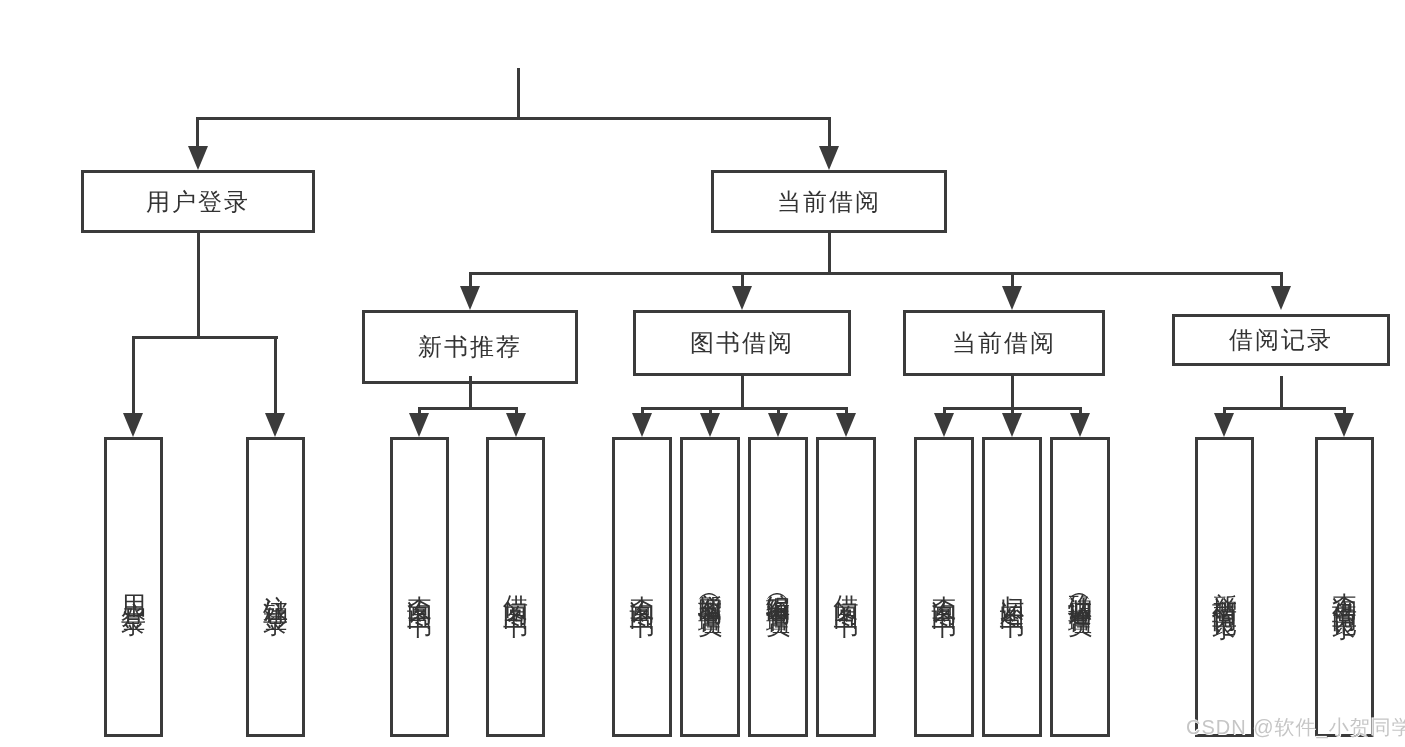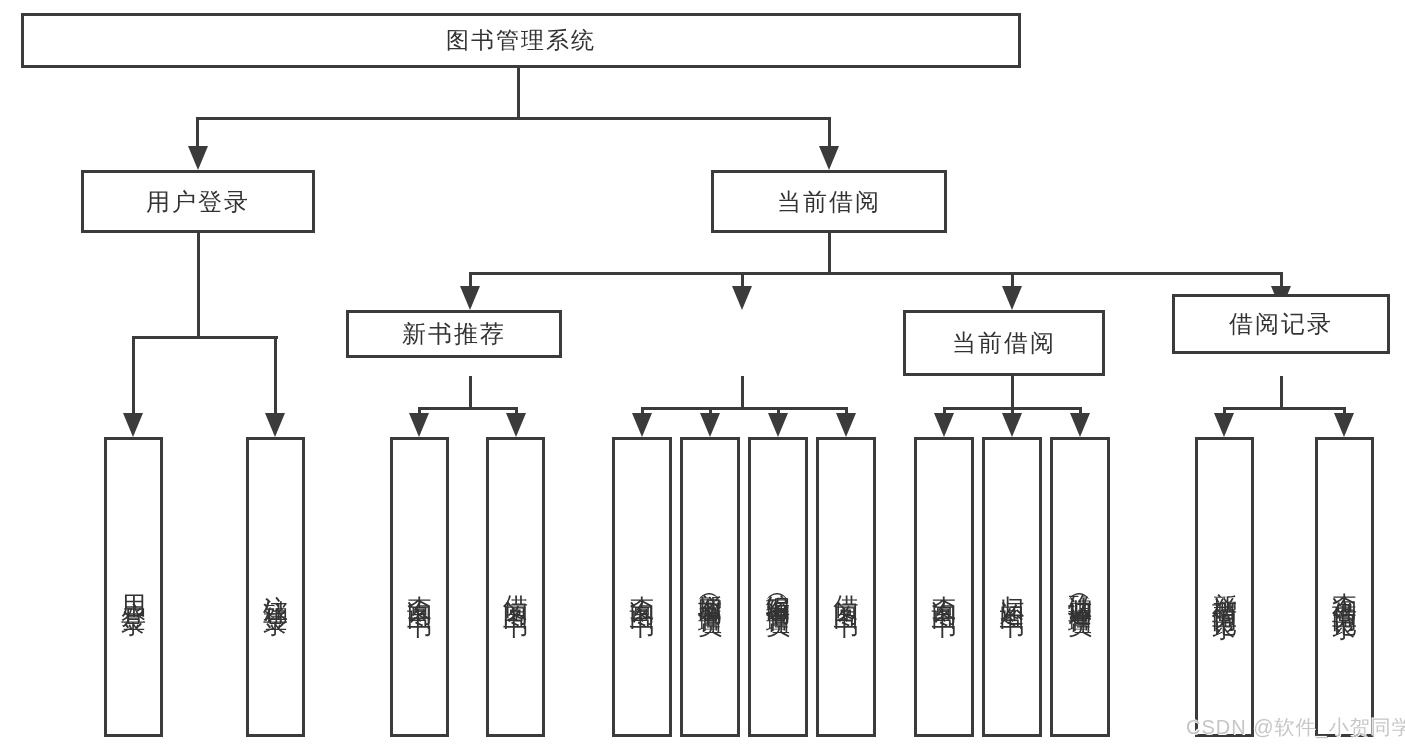--- a/index.html
+++ b/index.html
@@ -30,23 +30,20 @@
 
   .watermark{position:absolute;left:1186px;top:714px;font-size:20px;letter-spacing:1px;
              color:#c6c6c6;z-index:5;white-space:nowrap;
              text-shadow:1px 1px 0 #fff,-1px -1px 0 #fff;}
 </style>
 </head>
 <body>
 
 <div class="stage">
 
-  <div class="node root" style="left:21px;top:13px;width:1000px;height:55px">
-    <span>图书管理系统</span>
-  </div>
 
   <div class="vl" style="left:517px;top:68px;height:49px"></div>
   <div class="hl" style="left:196px;top:117px;width:635px"></div>
   <div class="vl" style="left:196px;top:117px;height:29px"></div>
   <div class="arr" style="left:188px;top:146px"></div>
   <div class="vl" style="left:828px;top:117px;height:29px"></div>
   <div class="arr" style="left:819px;top:146px"></div>
 
   <div class="node" style="left:81px;top:170px;width:234px;height:63px">
     <span>用户登录</span>
@@ -66,27 +63,30 @@
   <div class="hl" style="left:469px;top:272px;width:813px"></div>
   <div class="vl" style="left:469px;top:272px;height:14px"></div>
   <div class="arr" style="left:460px;top:286px"></div>
   <div class="vl" style="left:741px;top:272px;height:14px"></div>
   <div class="arr" style="left:732px;top:286px"></div>
   <div class="vl" style="left:1011px;top:272px;height:14px"></div>
   <div class="arr" style="left:1002px;top:286px"></div>
   <div class="vl" style="left:1280px;top:272px;height:14px"></div>
   <div class="arr" style="left:1271px;top:286px"></div>
 
-  <div class="node" style="left:346px;top:310px;width:216px;height:48px">
+  <div class="node" style="left:362px;top:310px;width:216px;height:74px">
     <span>新书推荐</span>
+  </div>
+  <div class="node" style="left:633px;top:310px;width:218px;height:66px">
+    <span>图书借阅</span>
   </div>
   <div class="node" style="left:903px;top:310px;width:202px;height:66px">
     <span>当前借阅</span>
   </div>
-  <div class="node" style="left:1172px;top:294px;width:218px;height:60px">
+  <div class="node" style="left:1172px;top:314px;width:218px;height:52px">
     <span>借阅记录</span>
   </div>
 
   <div class="vl" style="left:469px;top:376px;height:31px"></div>
   <div class="hl" style="left:418px;top:407px;width:100px"></div>
   <div class="vl" style="left:418px;top:407px;height:6px"></div>
   <div class="arr" style="left:409px;top:413px"></div>
   <div class="vl" style="left:515px;top:407px;height:6px"></div>
   <div class="arr" style="left:506px;top:413px"></div>
 

